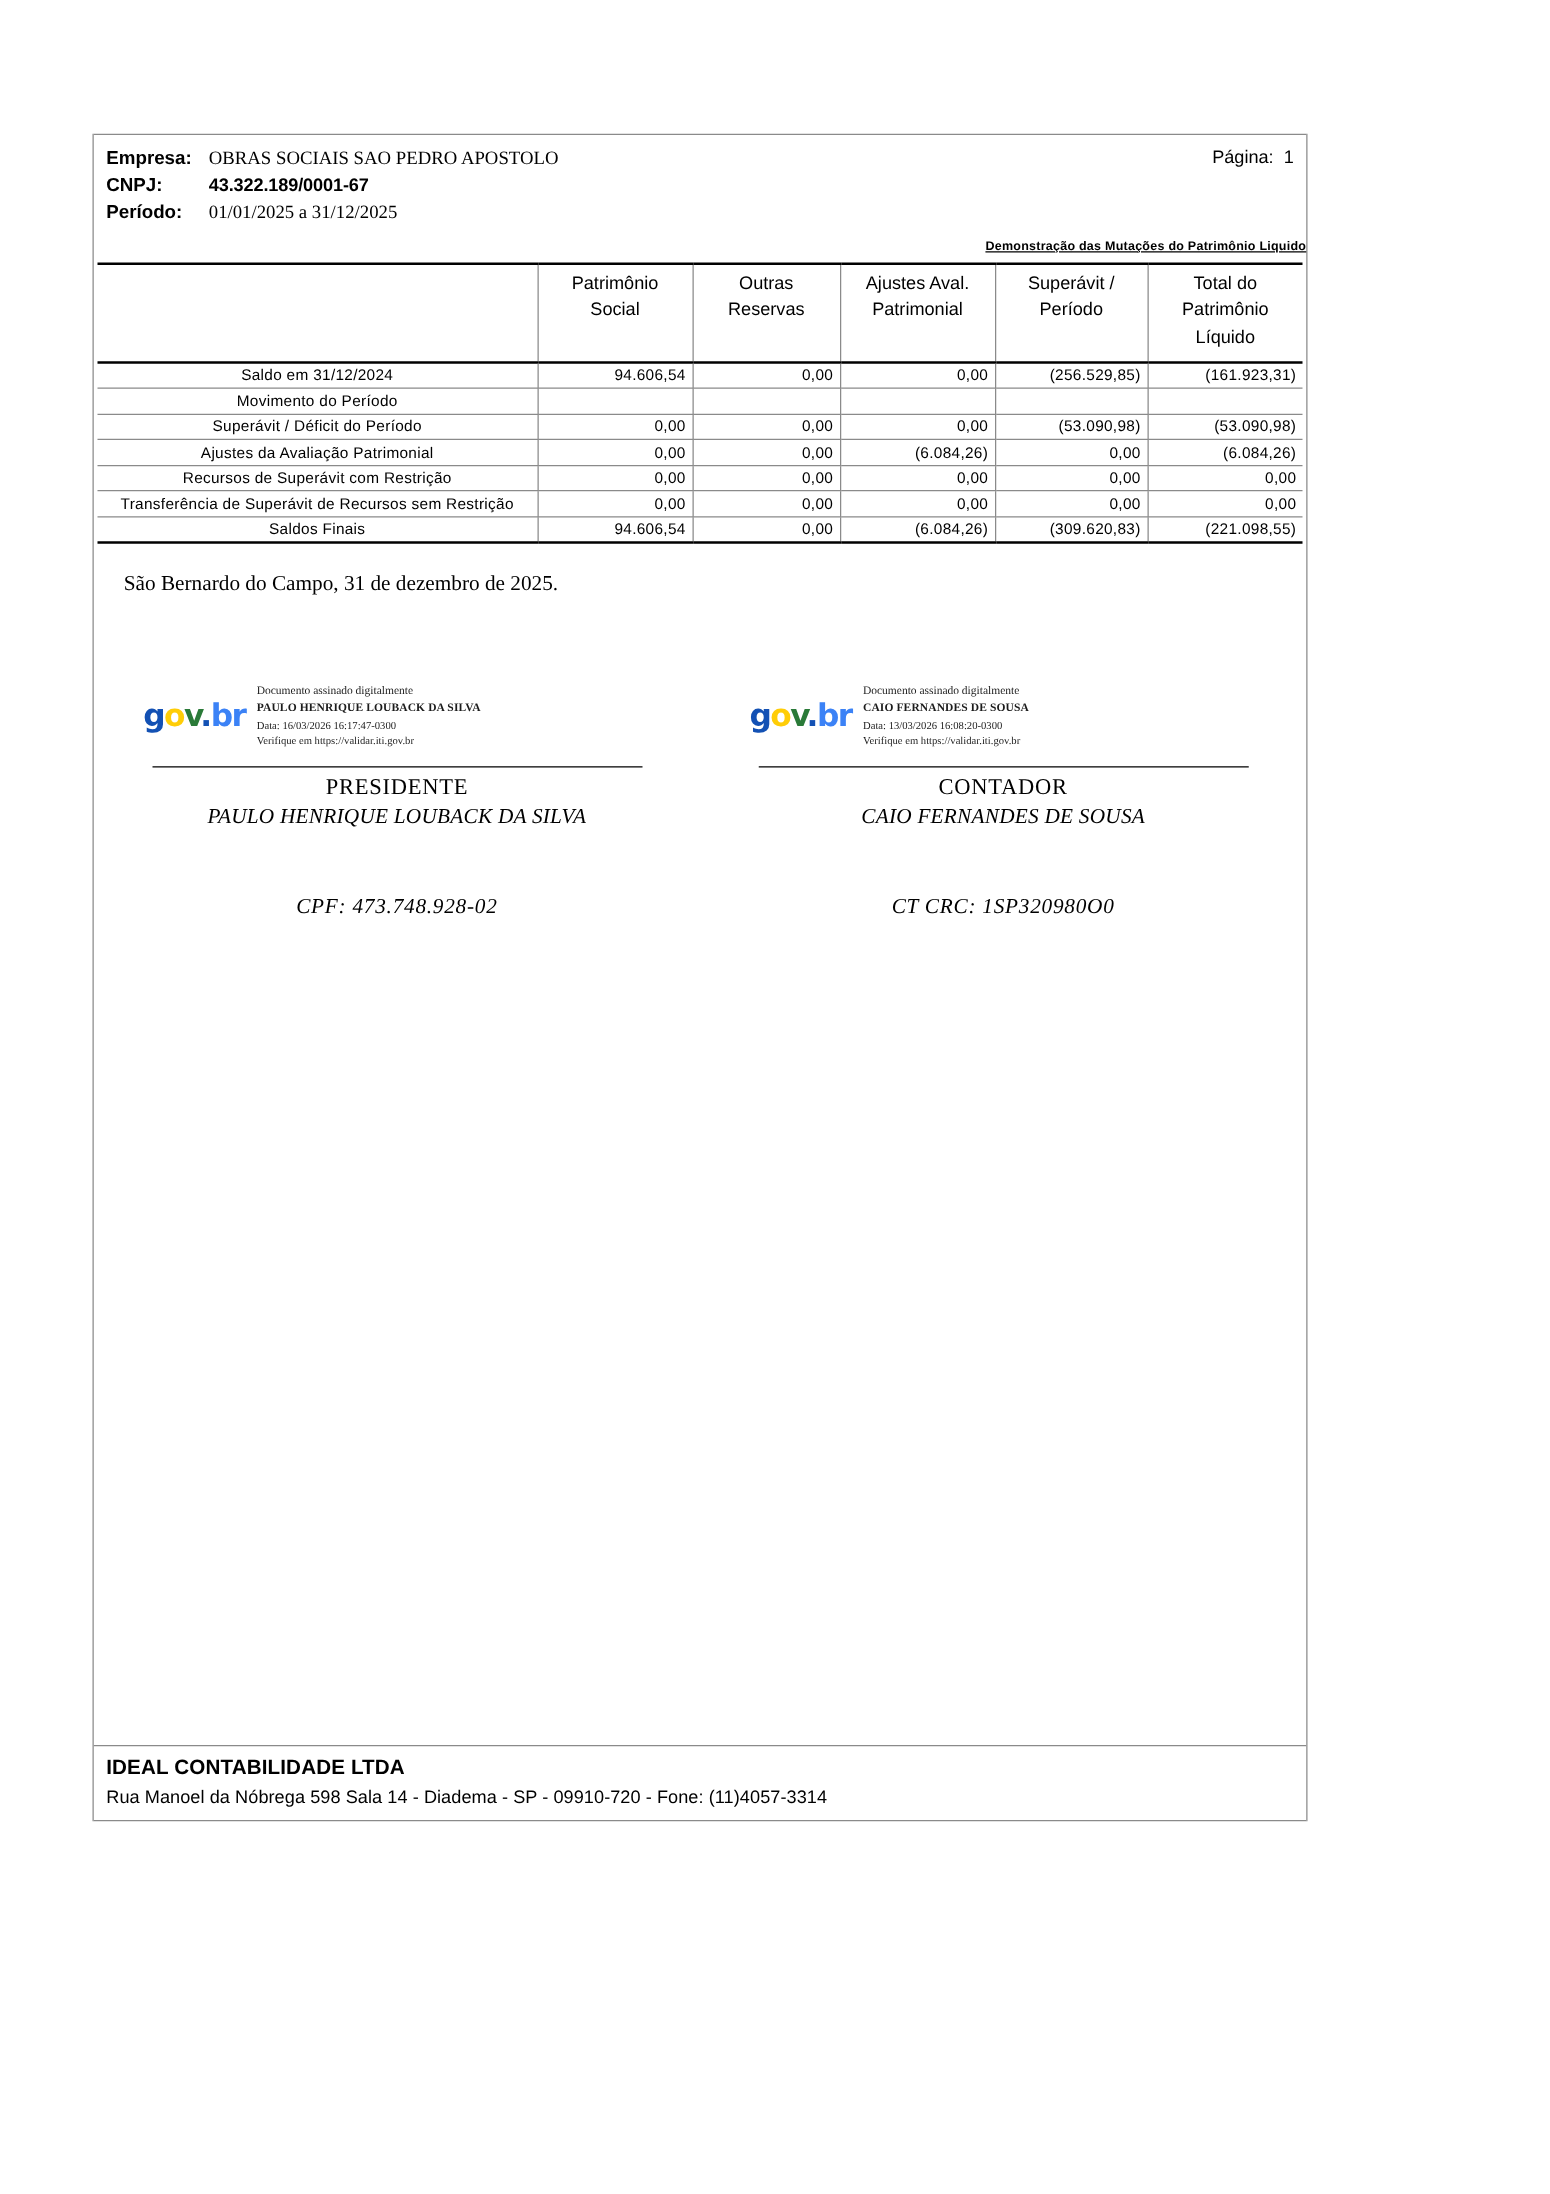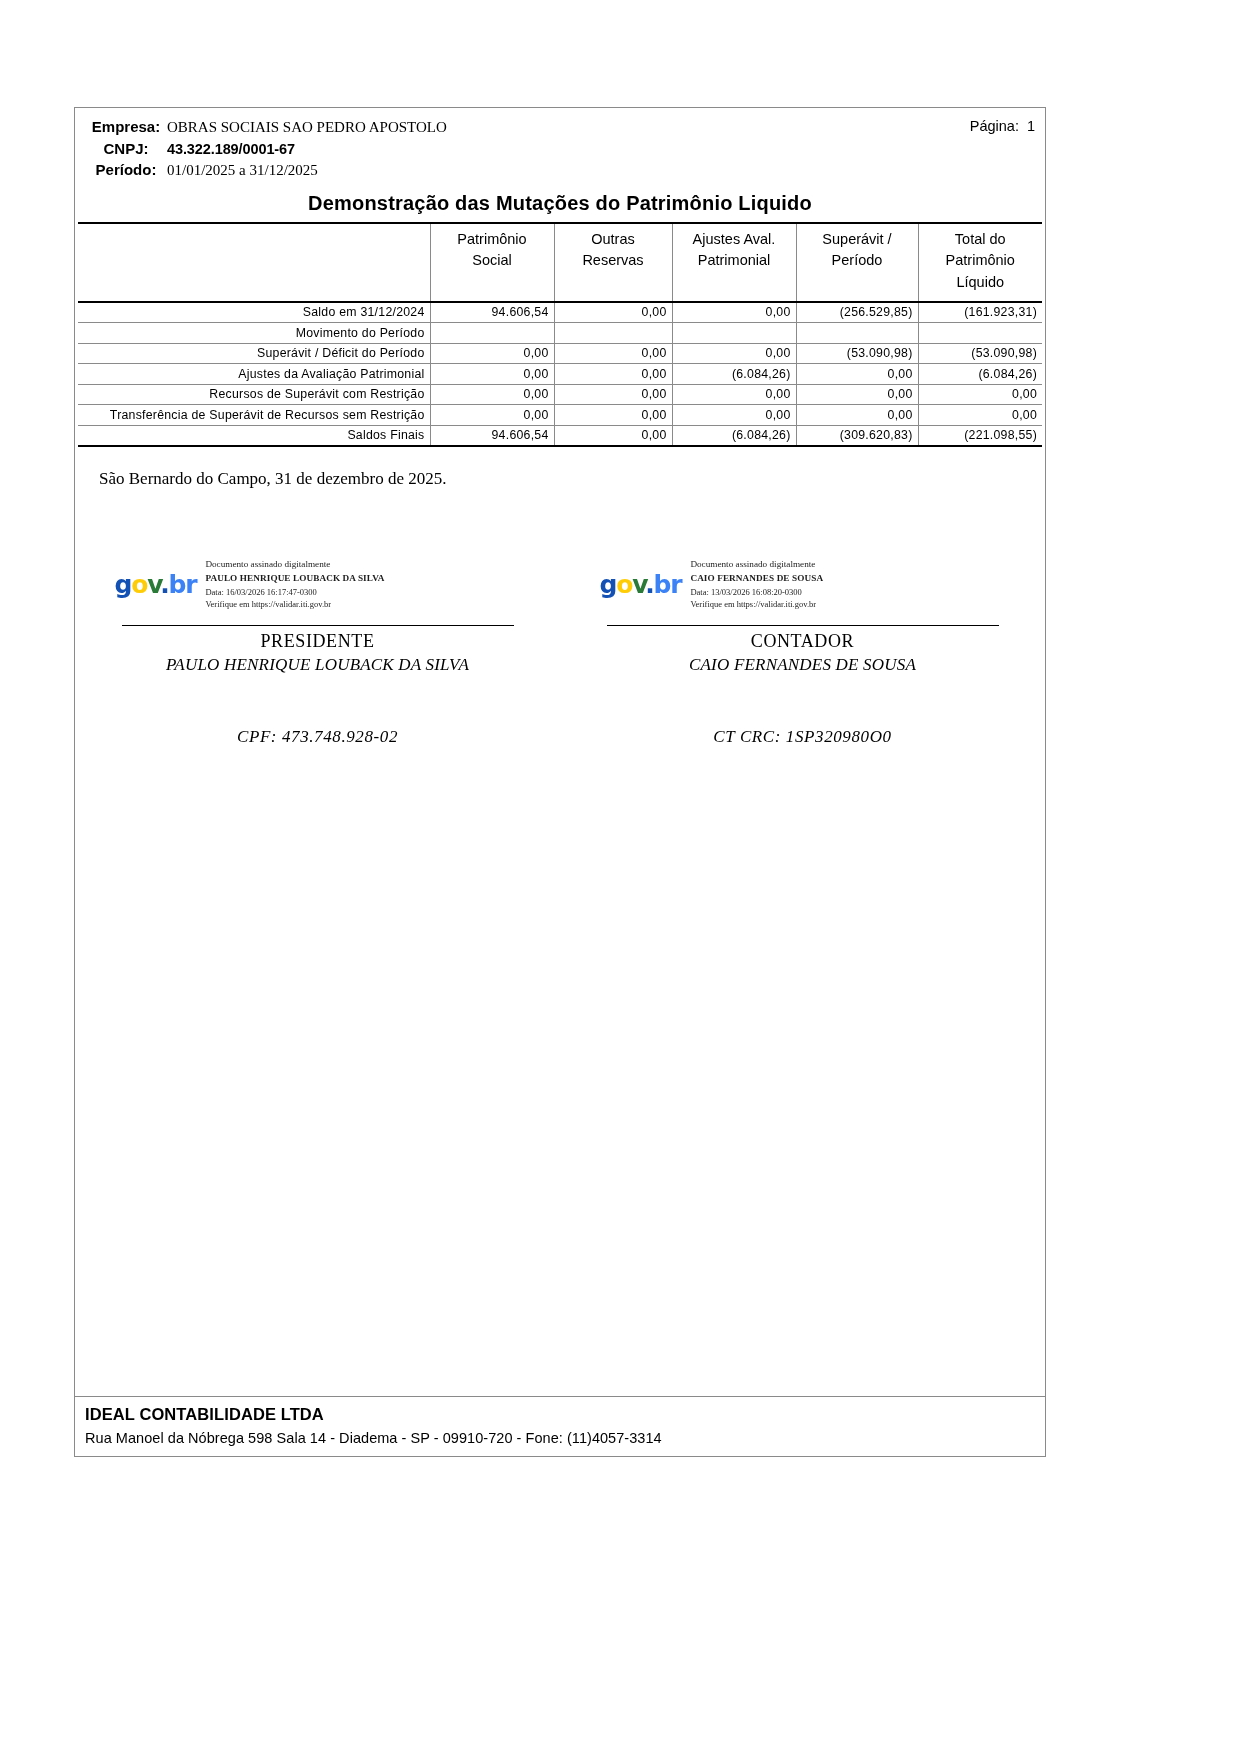--- a/index.html
+++ b/index.html
@@ -39,21 +39,20 @@
     align-items: baseline;
     line-height: 1.32;
     margin-bottom: 1px;
   }
   .hdr-label {
     font-weight: bold;
     font-size: 15px;
     width: 82px;
     flex: 0 0 82px;
     font-family: "Liberation Sans", sans-serif;
-    text-align: center;
   }
   .hdr-val-serif {
     font-family: "Liberation Serif", serif;
     font-size: 15px;
   }
   .hdr-val-sans {
     font-family: "Liberation Sans", sans-serif;
     font-size: 14.5px;
     font-weight: bold;
     letter-spacing: -0.1px;
@@ -62,26 +61,27 @@
     position: absolute;
     right: 10px;
     top: 10px;
     font-size: 14.5px;
     font-family: "Liberation Sans", sans-serif;
   }
   .page-num .pn-label { font-weight: normal; }
   .page-num .pn-val { font-weight: normal; margin-left: 8px; }
 
   .doc-title {
-    text-align: center;
-    font-weight: bold;
-    font-size: 20px;
+    text-align: right;
+    font-weight: bold;
+    font-size: 10px;
     letter-spacing: 0.2px;
     padding: 6px 0 7px 0;
     font-family: "Liberation Sans", sans-serif;
+    text-decoration: underline;
   }
 
   
   table.dmpl {
     border-collapse: collapse;
     width: 964px;
     margin: 0 3px;
     table-layout: fixed;
     font-family: "Liberation Sans", sans-serif;
   }
@@ -108,21 +108,21 @@
   table.dmpl thead th.lastcol { border-right: none; }
 
   table.dmpl tbody td {
     font-size: 12.3px;
     padding: 2.5px 5px 3px 5px;
     height: 17px;
     box-sizing: border-box;
     letter-spacing: 0.25px;
   }
   table.dmpl tbody td.lbl {
-    text-align: right;
+    text-align: center;
     border-left: none;
   }
   table.dmpl tbody td.num {
     text-align: right;
   }
   table.dmpl tbody td.lastcol { border-right: none; }
   table.dmpl tbody tr.last td { border-bottom: 2px solid #000000; }
 
   
   .place-line {

